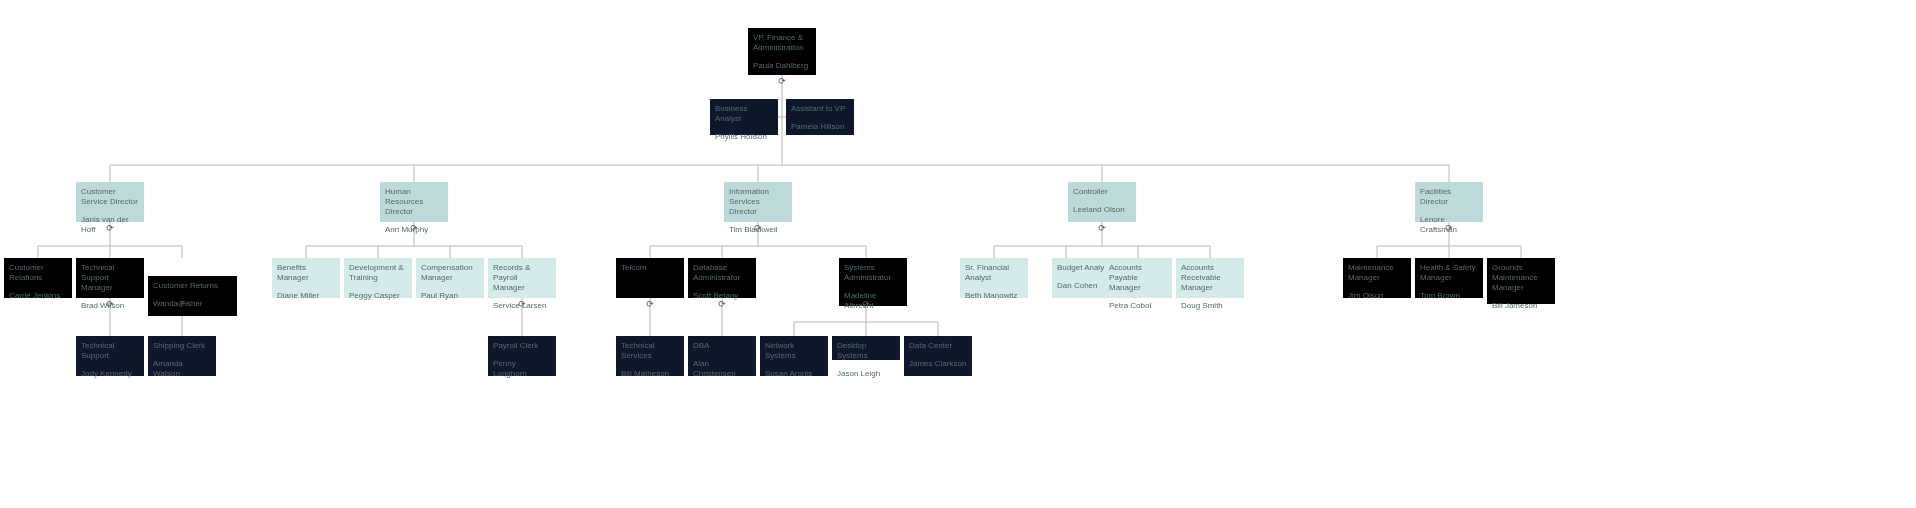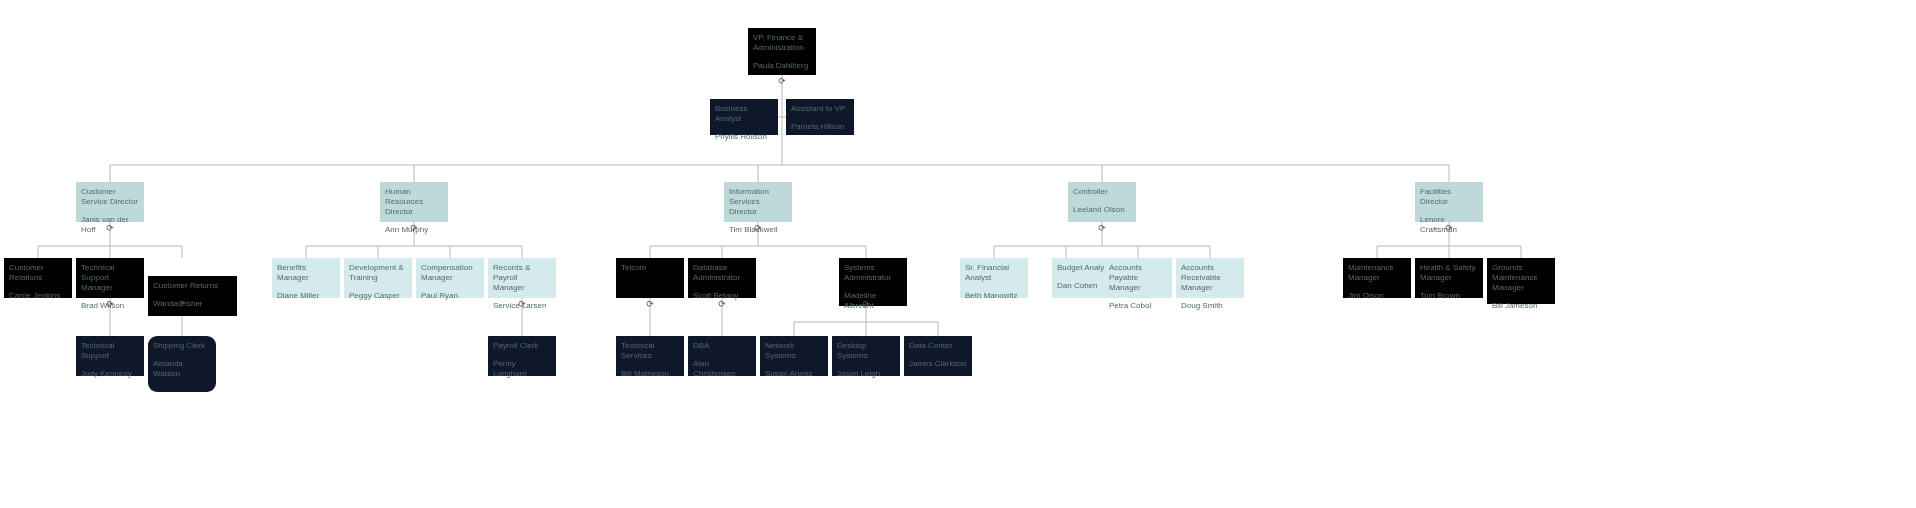--- a/index.html
+++ b/index.html
@@ -163,21 +163,21 @@
 <div class="node dark" style="left:148px; top:276px; width:89px; height:40px;">
   <span class="title">Customer Returns</span>
   <span class="name">Wanda Fisher</span>
 </div>
 <span class="badge" style="left:182px; top:299px;">⟳</span>
 
 <div class="node xlight" style="left:76px;  top:336px; width:68px; height:40px;">
   <span class="title">Technical Support</span>
   <span class="name">Jody Kennedy</span>
 </div>
-<div class="node xlight" style="left:148px; top:336px; width:68px; height:56px;border-radius:9px;">
+<div class="node xlight" style="left:148px; top:336px; width:68px; height:40px;">
   <span class="title">Shipping Clerk</span>
   <span class="name">Amanda Watson</span>
 </div>
 
 <div class="node light" style="left:272px; top:258px; width:68px; height:40px;">
   <span class="title">Benefits Manager</span>
   <span class="name">Diane Miller</span>
 </div>
 <div class="node light" style="left:344px; top:258px; width:68px; height:40px;">
   <span class="title">Development &amp; Training</span>
@@ -218,21 +218,21 @@
   <span class="name">Bill Matheson</span>
 </div>
 <div class="node xlight" style="left:688px; top:336px; width:68px; height:40px;">
   <span class="title">DBA</span>
   <span class="name">Alan Christensen</span>
 </div>
 <div class="node xlight" style="left:760px; top:336px; width:68px; height:40px;">
   <span class="title">Network Systems</span>
   <span class="name">Susan Aronis</span>
 </div>
-<div class="node xlight" style="left:832px; top:336px; width:68px; height:40px;">
+<div class="node xlight" style="left:832px; top:336px; width:68px; height:24px;">
   <span class="title">Desktop Systems</span>
   <span class="name">Jason Leigh</span>
 </div>
 <div class="node xlight" style="left:904px; top:336px; width:68px; height:40px;">
   <span class="title">Data Center</span>
   <span class="name">James Clarkson</span>
 </div>
 
 <div class="node light" style="left:960px;  top:258px; width:68px; height:40px;">
   <span class="title">Sr. Financial Analyst</span>

